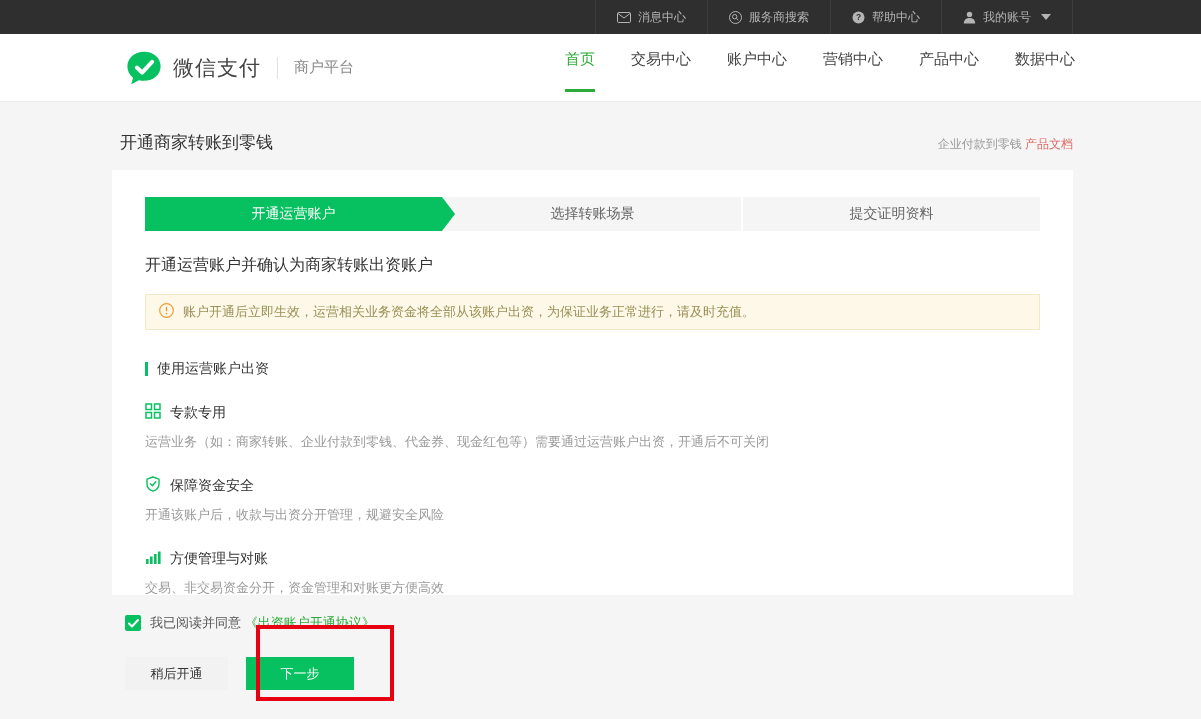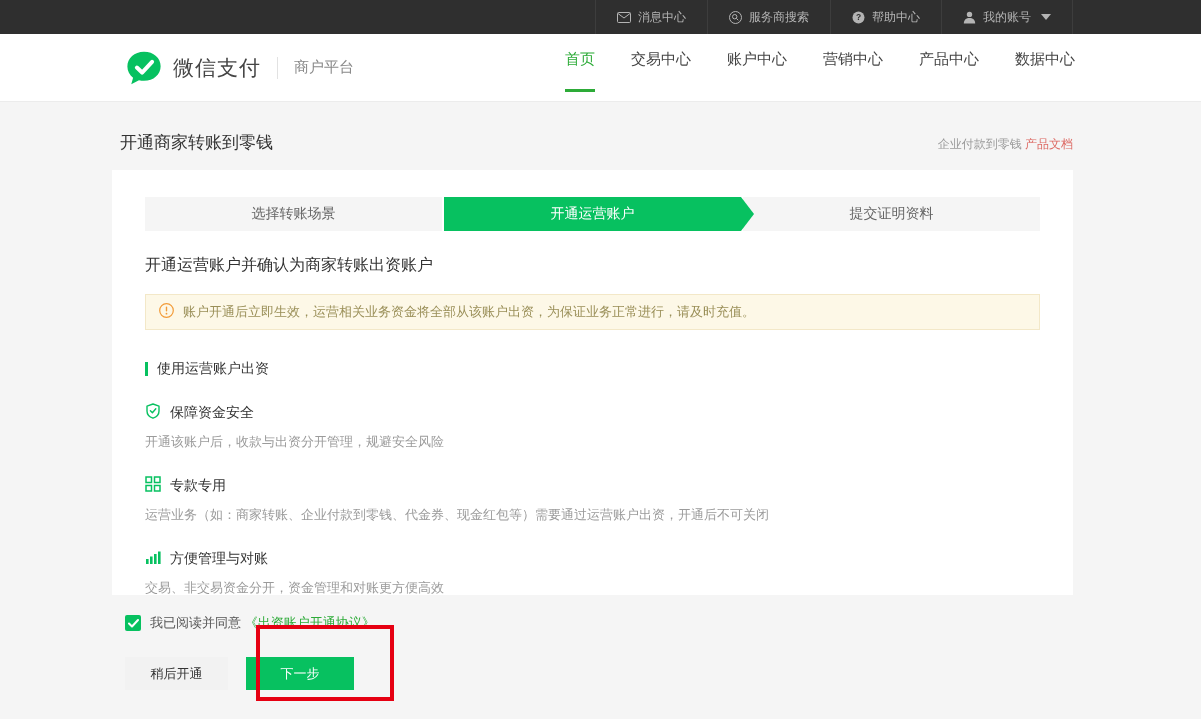--- a/index.html
+++ b/index.html
@@ -163,54 +163,41 @@
 
 <div class="page-head">
   <span class="page-title">开通商家转账到零钱</span>
   <span class="doc-area">
     <span>企业付款到零钱 </span><a class="doc-link">产品文档</a>
   </span>
 </div>
 
 <div class="card">
   <div class="steps">
+    <div class="step active">开通运营账户</div>
     <div class="step">选择转账场景</div>
-    <div class="step active">开通运营账户</div>
     <div class="step">提交证明资料</div>
   </div>
 
   <div class="card-heading">开通运营账户并确认为商家转账出资账户</div>
 
   <div class="notice">
     <span>
       <svg width="15" height="15" viewBox="0 0 15 15">
           <circle cx="7.5" cy="7.5" r="6.8" fill="none" stroke="#f29b38" stroke-width="1.2"></circle>
           <rect x="6.8" y="3.4" width="1.4" height="5" rx="0.7" fill="#f29b38"></rect>
           <circle cx="7.5" cy="10.7" r="0.9" fill="#f29b38"></circle>
         </svg>
     </span>
     <span>账户开通后立即生效，运营相关业务资金将全部从该账户出资，为保证业务正常进行，请及时充值。</span>
   </div>
 
   <div class="section-title">
     <span class="section-bar"></span>
     <span>使用运营账户出资</span>
-  </div>
-
-  <div class="feature">
-    <div class="feature-title">
-      <span>
-        <svg width="16" height="16" viewBox="0 0 16 16">
-            <path d="M8 1 L14 3.2 V8 C14 11.8 11.5 14 8 15.2 C4.5 14 2 11.8 2 8 V3.2 Z" fill="none" stroke="#07c160" stroke-width="1.4" stroke-linejoin="round"></path>
-            <path d="M5.4 7.8 L7.4 9.8 L10.8 5.8" fill="none" stroke="#07c160" stroke-width="1.4" stroke-linecap="round" stroke-linejoin="round"></path>
-          </svg>
-      </span>
-      <span>保障资金安全</span>
-    </div>
-    <div class="feature-desc">开通该账户后，收款与出资分开管理，规避安全风险</div>
   </div>
 
   <div class="feature">
     <div class="feature-title">
       <span>
         <svg width="16" height="16" viewBox="0 0 16 16">
             <rect x="1" y="1" width="5.5" height="5.5" fill="none" stroke="#07c160" stroke-width="1.5"></rect>
             <rect x="9.5" y="1" width="5.5" height="5.5" fill="none" stroke="#07c160" stroke-width="1.5"></rect>
             <rect x="1" y="9.5" width="5.5" height="5.5" fill="none" stroke="#07c160" stroke-width="1.5"></rect>
             <rect x="9.5" y="9.5" width="5.5" height="5.5" fill="none" stroke="#07c160" stroke-width="1.5"></rect>
@@ -218,20 +205,33 @@
       </span>
       <span>专款专用</span>
     </div>
     <div class="feature-desc">运营业务（如：商家转账、企业付款到零钱、代金券、现金红包等）需要通过运营账户出资，开通后不可关闭</div>
   </div>
 
   <div class="feature">
     <div class="feature-title">
       <span>
         <svg width="16" height="16" viewBox="0 0 16 16">
+            <path d="M8 1 L14 3.2 V8 C14 11.8 11.5 14 8 15.2 C4.5 14 2 11.8 2 8 V3.2 Z" fill="none" stroke="#07c160" stroke-width="1.4" stroke-linejoin="round"></path>
+            <path d="M5.4 7.8 L7.4 9.8 L10.8 5.8" fill="none" stroke="#07c160" stroke-width="1.4" stroke-linecap="round" stroke-linejoin="round"></path>
+          </svg>
+      </span>
+      <span>保障资金安全</span>
+    </div>
+    <div class="feature-desc">开通该账户后，收款与出资分开管理，规避安全风险</div>
+  </div>
+
+  <div class="feature">
+    <div class="feature-title">
+      <span>
+        <svg width="16" height="16" viewBox="0 0 16 16">
             <rect x="1" y="10" width="2.6" height="5" fill="#07c160"></rect>
             <rect x="5" y="7.5" width="2.6" height="7.5" fill="#07c160"></rect>
             <rect x="9" y="5" width="2.6" height="10" fill="#07c160"></rect>
             <rect x="13" y="2.5" width="2.6" height="12.5" fill="#07c160"></rect>
           </svg>
       </span>
       <span>方便管理与对账</span>
     </div>
     <div class="feature-desc">交易、非交易资金分开，资金管理和对账更方便高效</div>
   </div>

